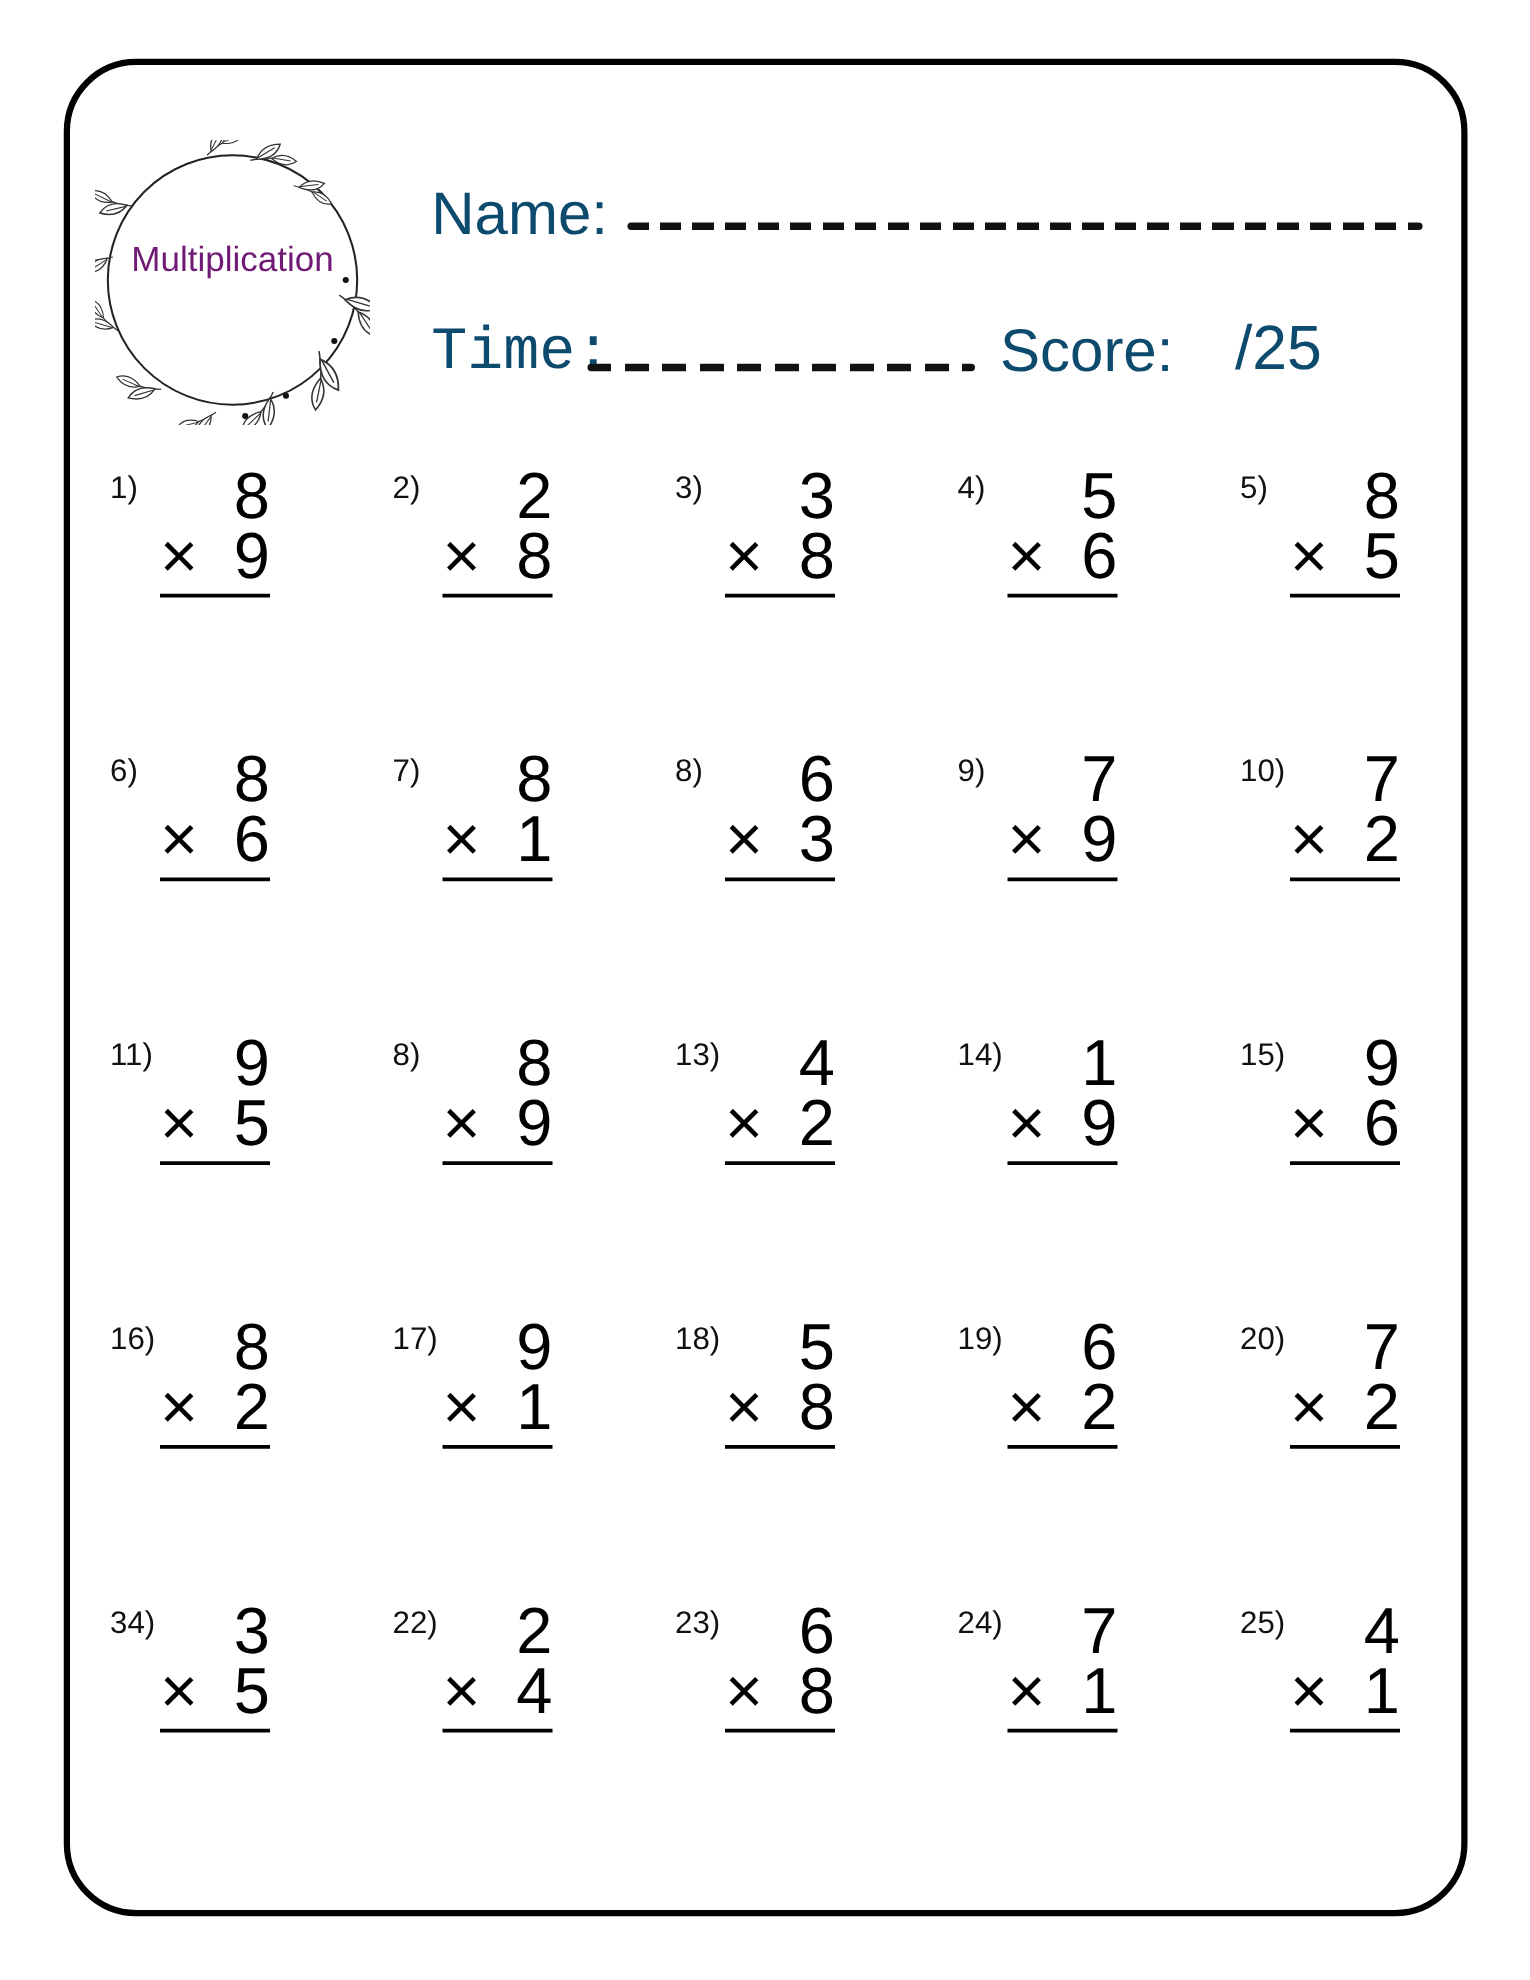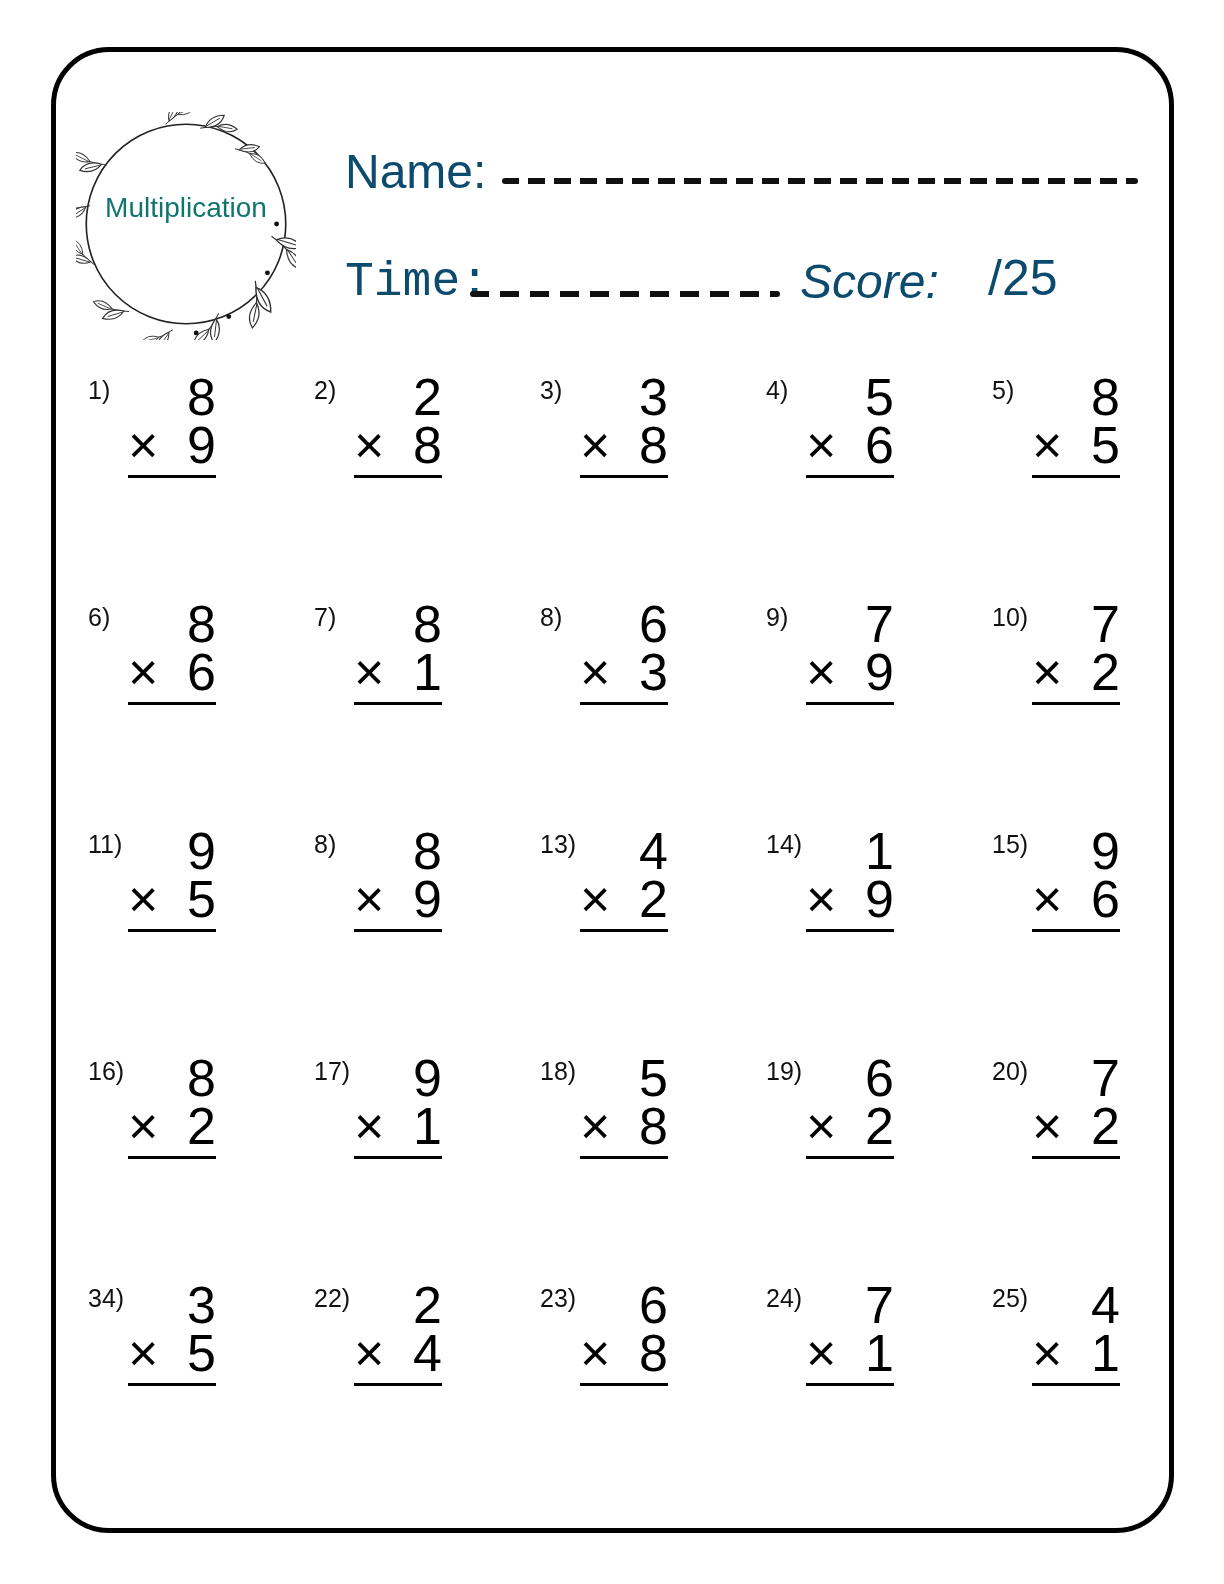--- a/index.html
+++ b/index.html
@@ -7,26 +7,26 @@
         font-family:"Liberation Sans",sans-serif;color:#000;}
   .border-frame{position:absolute;left:51px;top:47px;width:1113px;height:1476px;
         border:5px solid #000;border-radius:58px;}
   
   .logo{position:absolute;left:76px;top:112px;width:220px;height:228px;}
   .logo svg{position:absolute;left:0;top:0;}
   .lf{fill:#fff;stroke:#333;stroke-width:1.1;}
   .lv{fill:none;stroke:#333;stroke-width:0.9;}
   .berry{fill:#111;}
   .logo-text{position:absolute;top:78px;left:0;width:100%;text-align:center;
-        font-size:28px;line-height:36px;font-weight:500;color:#0f766e;}
+        font-size:28px;line-height:36px;font-weight:500;color:#701a75;}
   
   .hdr{position:absolute;font-size:48px;line-height:48px;font-weight:500;color:#0c4a6e;white-space:nowrap;}
   .name-label{left:345px;top:148px;}
   .time-label{left:345px;top:258px;font-family:Liberation Mono, monospace;}
-  .score-label{left:800px;top:258px;font-style:italic;}
+  .score-label{left:800px;top:258px;}
   .score-value{left:988px;top:254px;font-size:50px;text-align:center;}
   .dash{position:absolute;height:6px;border-radius:3px;}
   .name-line{left:502px;top:178px;width:636px;
         background:repeating-linear-gradient(90deg,#111 0 17px,transparent 17px 26px);}
   .time-line{left:470px;top:291px;width:310px;
         background:repeating-linear-gradient(90deg,#111 0 19px,transparent 19px 30px);}
   
   .grid{position:absolute;left:88px;top:372px;width:1130px;
         display:grid;grid-template-columns:repeat(5,226px);grid-auto-rows:227px;}
   .problem{position:relative;}

